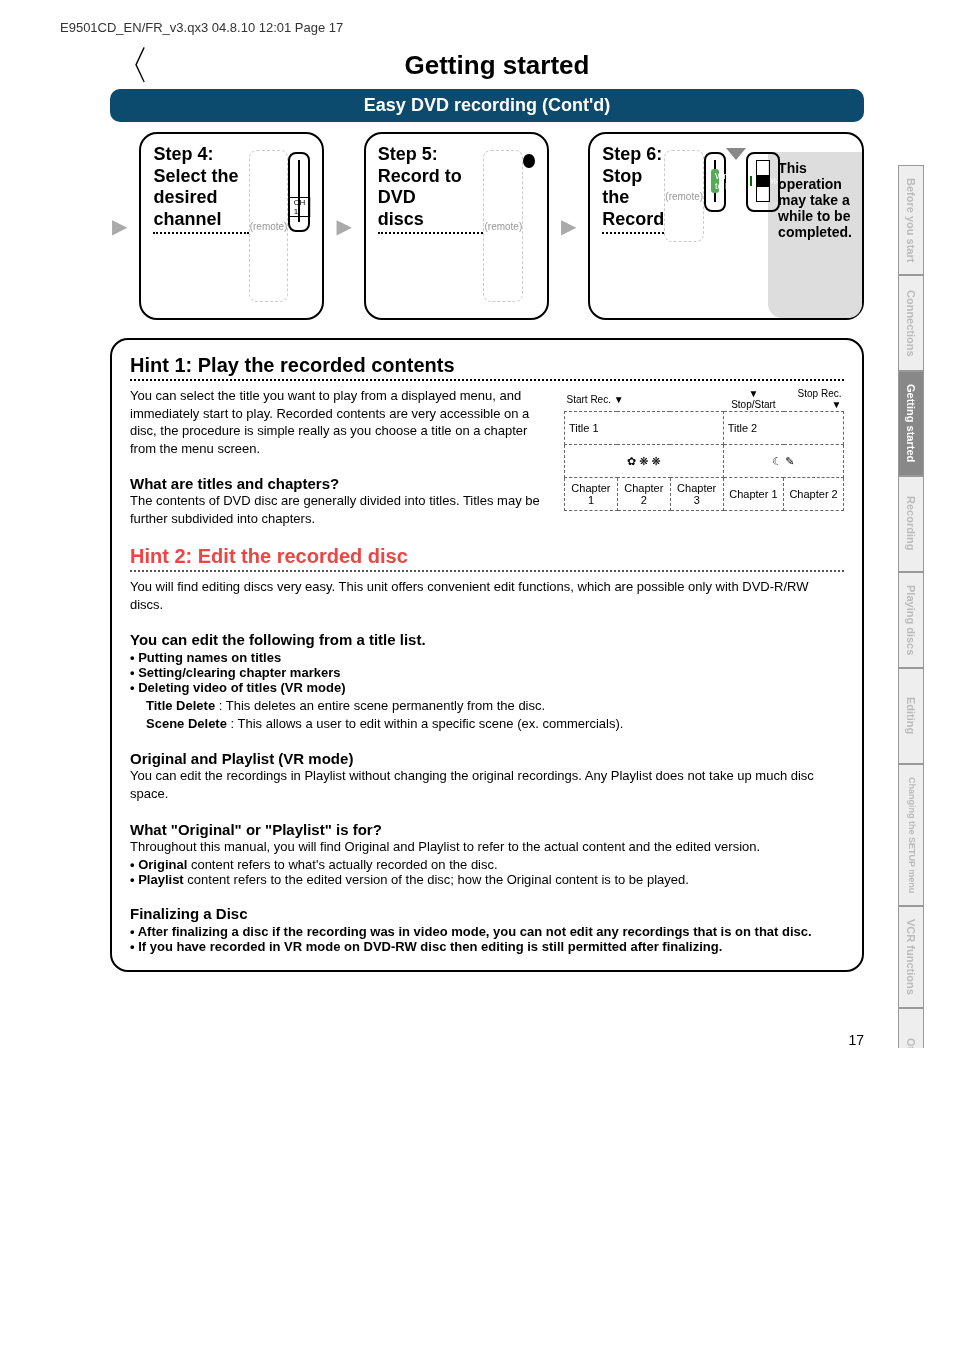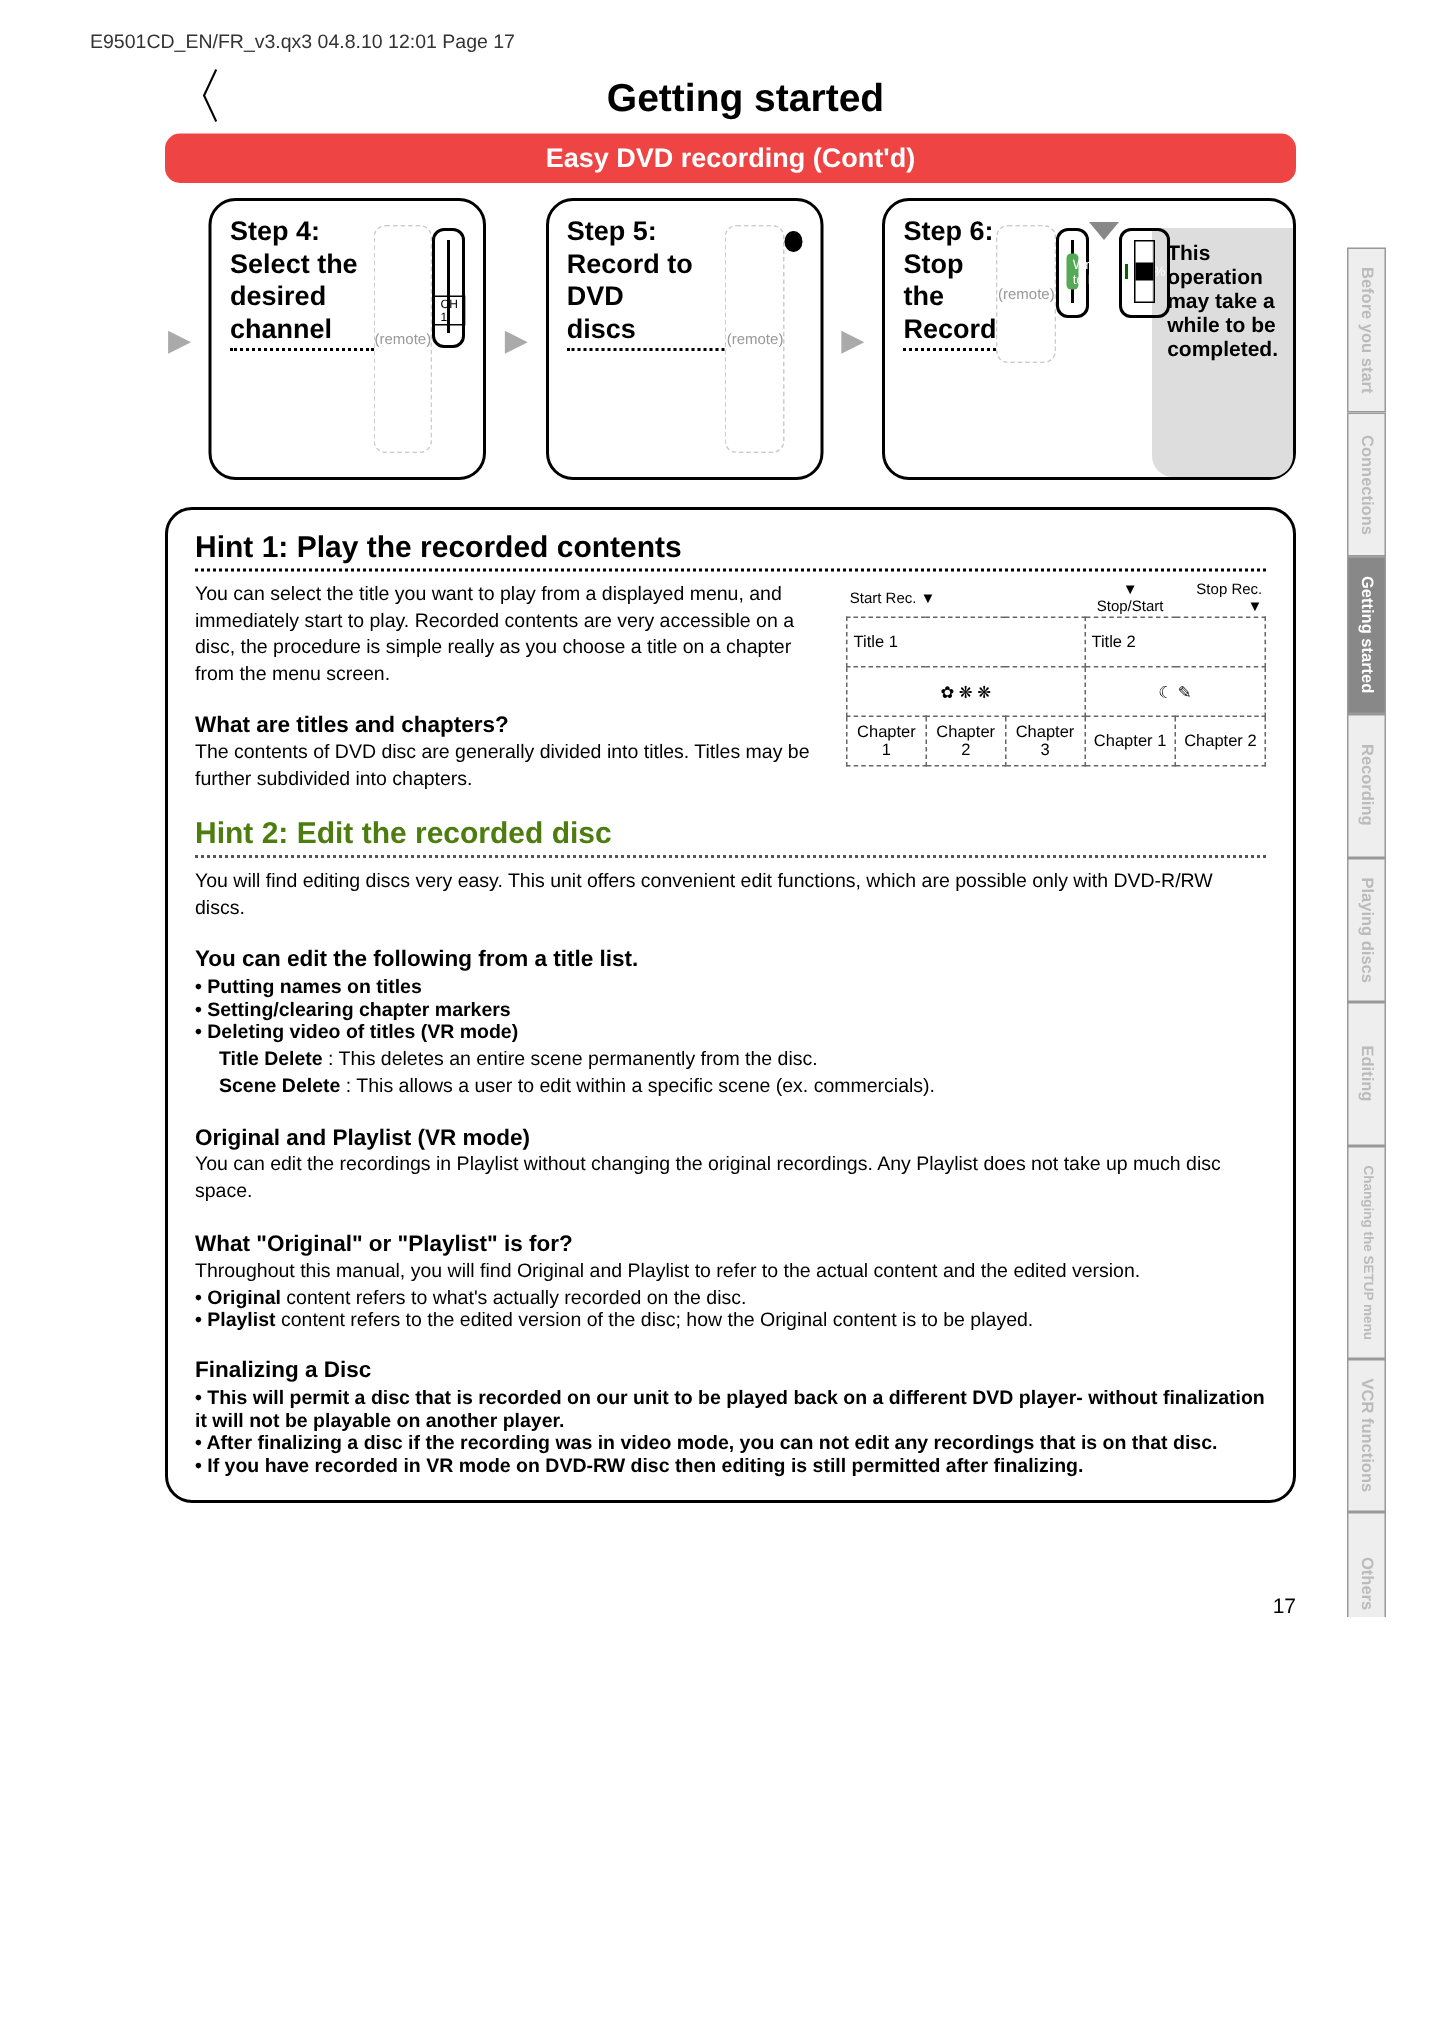--- a/index.html
+++ b/index.html
@@ -53,21 +53,21 @@
     margin-right: 10px;
     line-height: 1;
   }
   .main-title {
     font-size: 26px;
     font-weight: bold;
     text-align: center;
     flex: 1;
   }
   .sub-banner {
-    background: #ef4444;
+    background: #0c4a6e;
     color: #fff;
     font-weight: bold;
     font-size: 18px;
     text-align: center;
     padding: 6px 0;
     border-radius: 10px;
     margin: 4px 0 10px 0;
   }
   .steps-row {
     display: flex;
@@ -374,21 +374,21 @@
           </tr>
         </tbody>
           </table>
       </div>
       <div class="body-text">You can select the title you want to play from a displayed menu, and immediately start to play. Recorded contents are very accessible on a disc, the procedure is simple really as you choose a title on a chapter from the menu screen.</div>
       <div class="sub-head">What are titles and chapters?</div>
       <div class="body-text">The contents of DVD disc are generally divided into titles. Titles may be further subdivided into chapters.</div>
     </div>
 
     
-    <div class="hint-title" style="margin-top:18px;color:#4d7c0f;border-color:#555">Hint 2: Edit the recorded disc</div>
+    <div class="hint-title" style="margin-top:18px;color:#ef4444;border-color:#555">Hint 2: Edit the recorded disc</div>
     <div class="body-text">You will find editing discs very easy. This unit offers convenient edit functions, which are possible only with DVD-R/RW discs.</div>
 
     <div class="sub-head">You can edit the following from a title list.</div>
     <ul class="bullet-list strong">
       <li>Putting names on titles</li>
       <li>Setting/clearing chapter markers</li>
       <li>Deleting video of titles (VR mode)</li>
     </ul>
     <div class="body-text indent">
       <b>Title Delete</b><span> : This deletes an entire scene permanently from the disc.</span><br>
@@ -400,21 +400,20 @@
 
     <div class="sub-head">What "Original" or "Playlist" is for?</div>
     <div class="body-text">Throughout this manual, you will find Original and Playlist to refer to the actual content and the edited version.</div>
     <ul class="bullet-list">
       <li><b>Original</b><span> content refers to what's actually recorded on the disc.</span></li>
       <li><b>Playlist</b><span> content refers to the edited version of the disc; how the Original content is to be played.</span></li>
     </ul>
 
     <div class="sub-head">Finalizing a Disc</div>
     <ul class="bullet-list strong">
-      <li>This will permit a disc that is recorded on our unit to be played back on a different DVD player- without finalization it will not be playable on another player.</li>
       <li>After finalizing a disc if the recording was in video mode, you can not edit any recordings that is on that disc.</li>
       <li>If you have recorded in VR mode on DVD-RW disc then editing is still permitted after finalizing.</li>
     </ul>
   </div>
 
 </div>
 
 <div class="page-num">17</div>
 
 </body></html>

